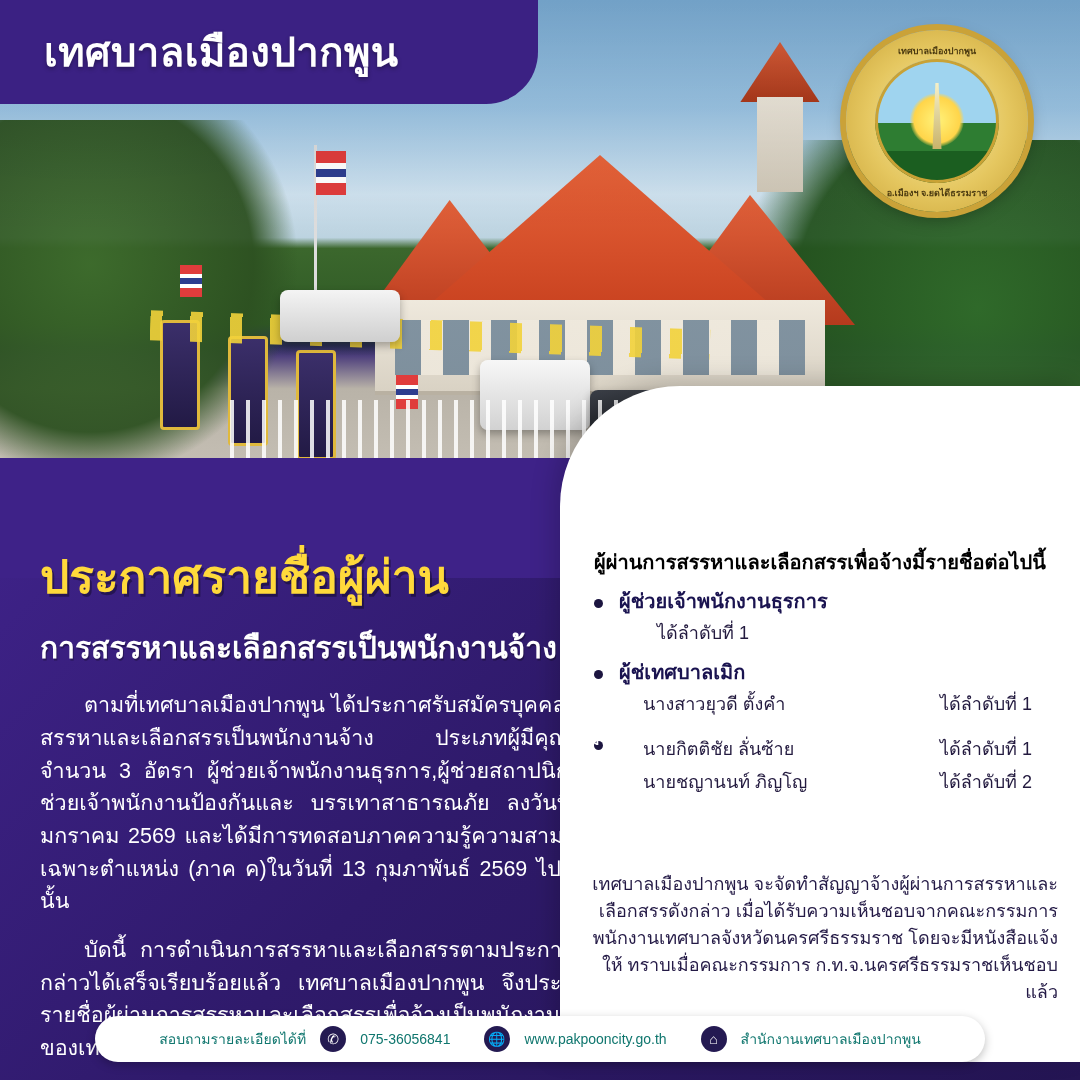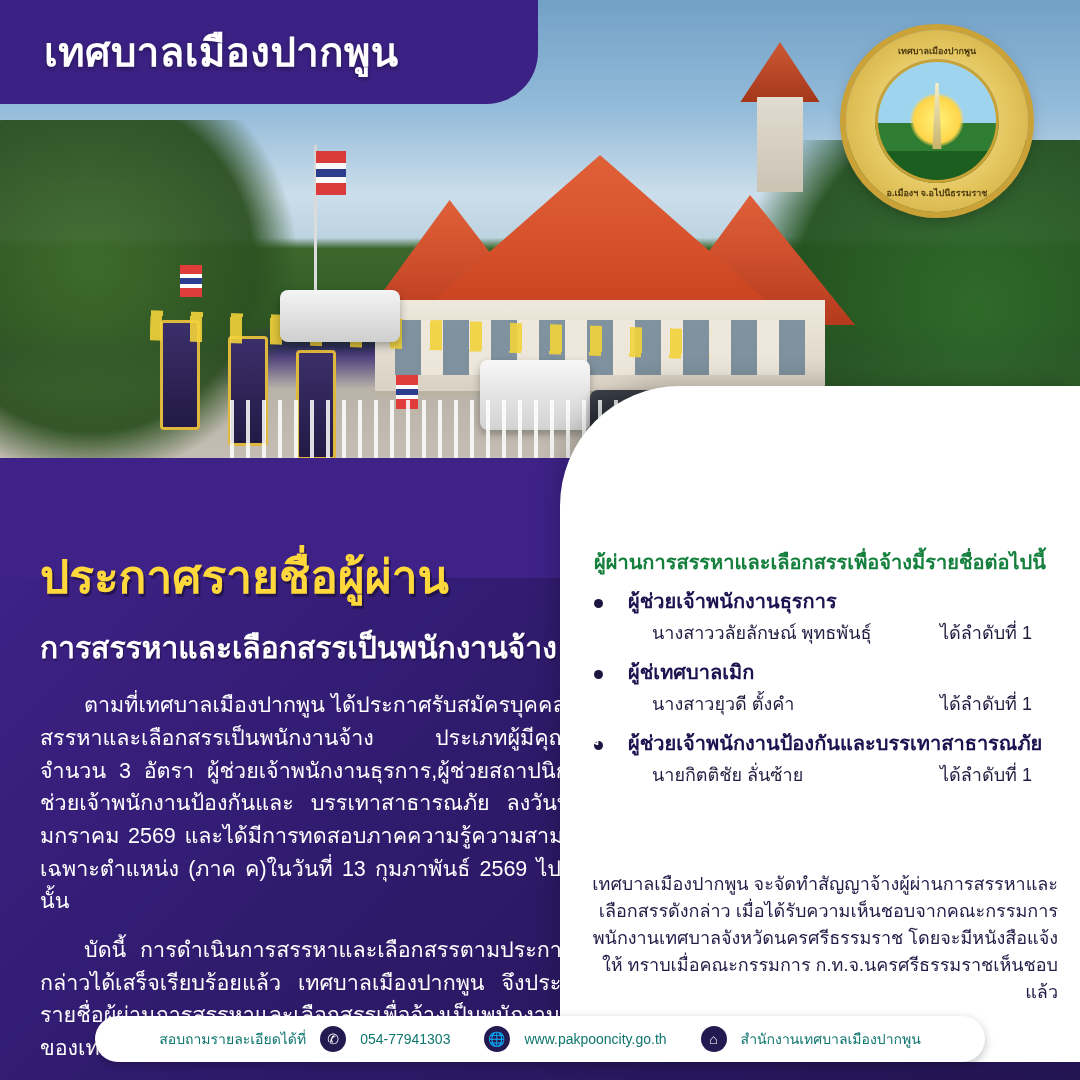--- a/index.html
+++ b/index.html
@@ -192,23 +192,23 @@
     color:#ffffff; font-size:21.5px; line-height:1.52; text-align:justify;
     margin-top:18px; text-indent:44px;
   }
   .para2 { margin-top:16px; }
 
   
   .card-in {
     position:absolute; left:34px; top:162px; width:452px;
   }
   .card-lead {
-    color:#15803d; font-size:20px; font-weight:bold; line-height:1.4;
-  }
-  .job { margin-top:12px; display:flex; gap:25px; }
+    color:#000000; font-size:20px; font-weight:bold; line-height:1.4;
+  }
+  .job { margin-top:12px; display:flex; gap:16px; }
   .bullet {
     width:9px; height:9px; border-radius:50%; background:#1c1540;
     margin-top:11px; flex:0 0 auto;
   }
   .job-title {
     color:#1a1350; font-size:20px; font-weight:bold; line-height:1.3;
   }
   .person {
     display:flex; justify-content:space-between; font-size:18px;
     color:#231a3f; margin-top:4px; padding-left:24px;
@@ -284,21 +284,21 @@
 <div class="top-tab">
   <div class="top-tab-text">เทศบาลเมืองปากพูน</div>
 </div>
 
 <div class="seal">
   <div class="seal-text-top">เทศบาลเมืองปากพูน</div>
   <div class="seal-inner">
     <div class="seal-sun"></div>
     <div class="seal-tower"></div>
   </div>
-  <div class="seal-text-bot">อ.เมืองฯ จ.อไปนีธรรมราช</div>
+  <div class="seal-text-bot">อ.เมืองฯ จ.ยดไดีธรรมราช</div>
 </div>
 
 <div class="panel">
   <div class="panel-curve"></div>
 
   <div class="left">
     <div class="headline1">ประกาศรายชื่อผู้ผ่าน</div>
     <div class="headline2">การสรรหาและเลือกสรรเป็นพนักงานจ้าง</div>
     <div class="para">ตามที่เทศบาลเมืองปากพูน ได้ประกาศรับสมัครบุคคลเพื่อสรรหาและเลือกสรรเป็นพนักงานจ้าง ประเภทผู้มีคุณวุฒิ จำนวน 3 อัตรา ผู้ช่วยเจ้าพนักงานธุรการ,ผู้ช่วยสถาปนิก, ผู้ช่วยเจ้าพนักงานป้องกันและ บรรเทาสาธารณภัย ลงวันที่ 6 มกราคม 2569 และได้มีการทดสอบภาคความรู้ความสามารถเฉพาะตำแหน่ง (ภาค ค)ในวันที่ 13 กุมภาพันธ์ 2569 ไปแล้วนั้น</div>
     <div class="para para2">บัดนี้ การดำเนินการสรรหาและเลือกสรรตามประกาศดังกล่าวได้เสร็จเรียบร้อยแล้ว เทศบาลเมืองปากพูน จึงประกาศรายชื่อผู้ผ่านการสรรหาและเลือกสรรเพื่อจ้างเป็นพนักงานจ้างของเทศบาลเมืองปากพูน ดังมีรายชื่อดังต่อไปนี้</div>
@@ -306,56 +306,58 @@
 
   <div class="card">
     <div class="card-in">
       <div class="card-lead">ผู้ผ่านการสรรหาและเลือกสรรเพื่อจ้างมี้รายชื่อต่อไปนี้</div>
 
       <div class="job">
         <div class="bullet"></div>
         <div style="flex:1;">
           <div class="job-title">ผู้ช่วยเจ้าพนักงานธุรการ</div>
           <div class="person">
-            <span class="nm">นางสาววลัยลักษณ์ พุทธพันธุ์</span>
             <span class="rk">ได้ลำดับที่ 1</span>
           </div>
         </div>
       </div>
 
       <div class="job">
         <div class="bullet"></div>
         <div style="flex:1;">
           <div class="job-title">ผู้ช่เทศบาลเมิก</div>
           <div class="person">
             <span class="nm">นางสาวยุวดี ตั้งคำ</span>
             <span class="rk">ได้ลำดับที่ 1</span>
           </div>
         </div>
       </div>
 
       <div class="job">
         <div class="bullet"></div>
         <div style="flex:1;">
-          <div class="job-title">ผู้ช่วยเจ้าพนักงานป้องกันและบรรเทาสาธารณภัย</div>
           <div class="person">
             <span class="nm">นายกิตติชัย ลั่นซ้าย</span>
             <span class="rk">ได้ลำดับที่ 1</span>
           </div>
+          <div class="person">
+            <span class="nm">นายชญานนท์ ภิญโญ</span>
+            <span class="rk">ได้ลำดับที่ 2</span>
+          </div>
         </div>
       </div>
     </div>
 
     <div class="card-foot">เทศบาลเมืองปากพูน จะจัดทำสัญญาจ้างผู้ผ่านการสรรหาและเลือกสรรดังกล่าว เมื่อได้รับความเห็นชอบจากคณะกรรมการพนักงานเทศบาลจังหวัดนครศรีธรรมราช โดยจะมีหนังสือแจ้งให้ ทราบเมื่อคณะกรรมการ ก.ท.จ.นครศรีธรรมราชเห็นชอบแล้ว</div>
   </div>
 </div>
 
 <div class="footer">
   <span class="f-text">สอบถามรายละเอียดได้ที่</span>
   <span class="f-ico">✆</span>
-  <span class="f-text">054-77941303</span>
+  <span class="f-text">075-36056841</span>
   <span class="f-sep"></span>
   <span class="f-ico">🌐</span>
   <span class="f-text">www.pakpooncity.go.th</span>
   <span class="f-sep"></span>
   <span class="f-ico">⌂</span>
   <span class="f-text">สำนักงานเทศบาลเมืองปากพูน</span>
 </div>
 
 </body></html>

